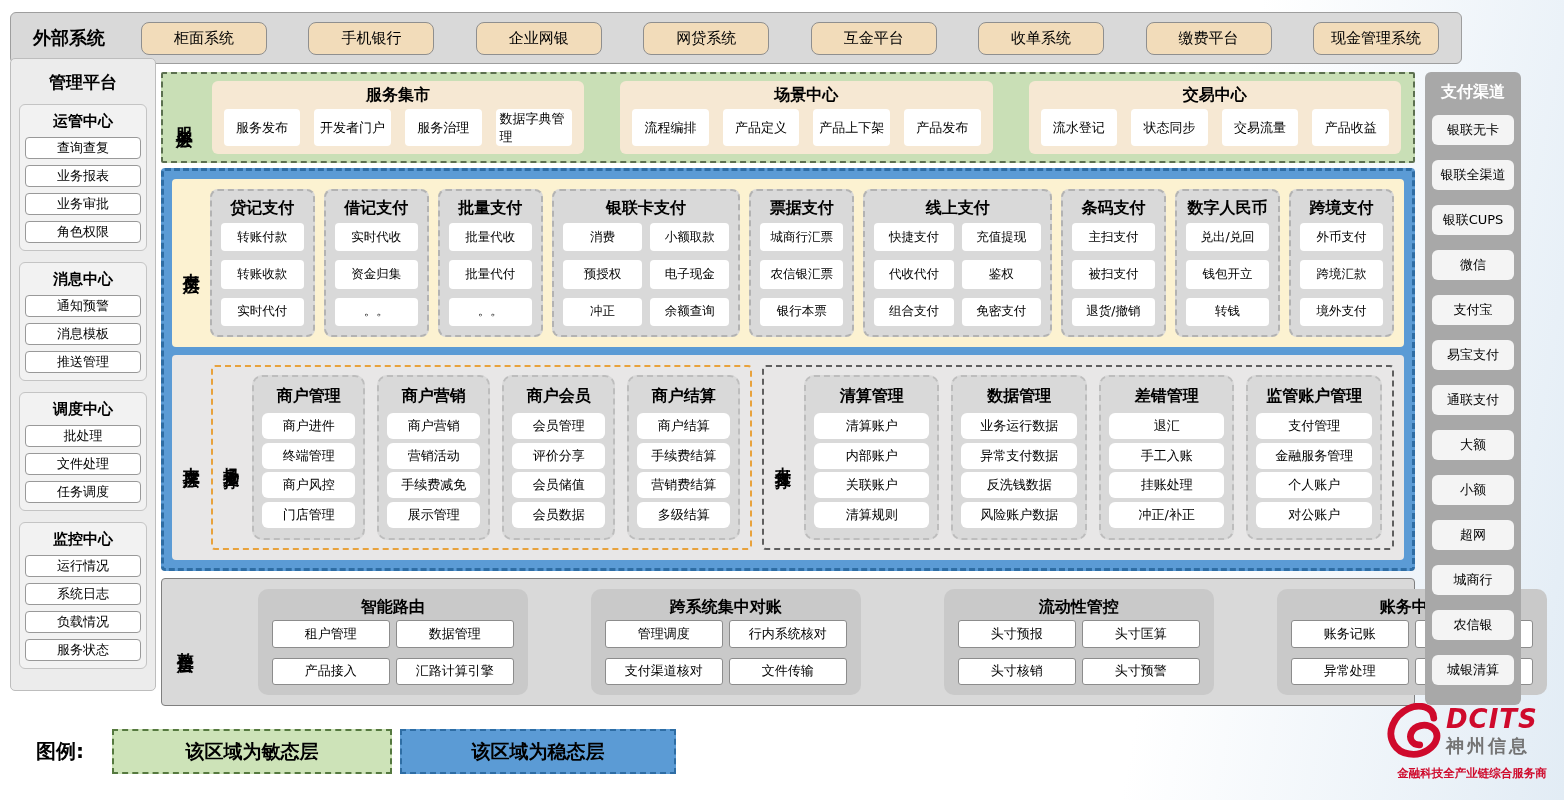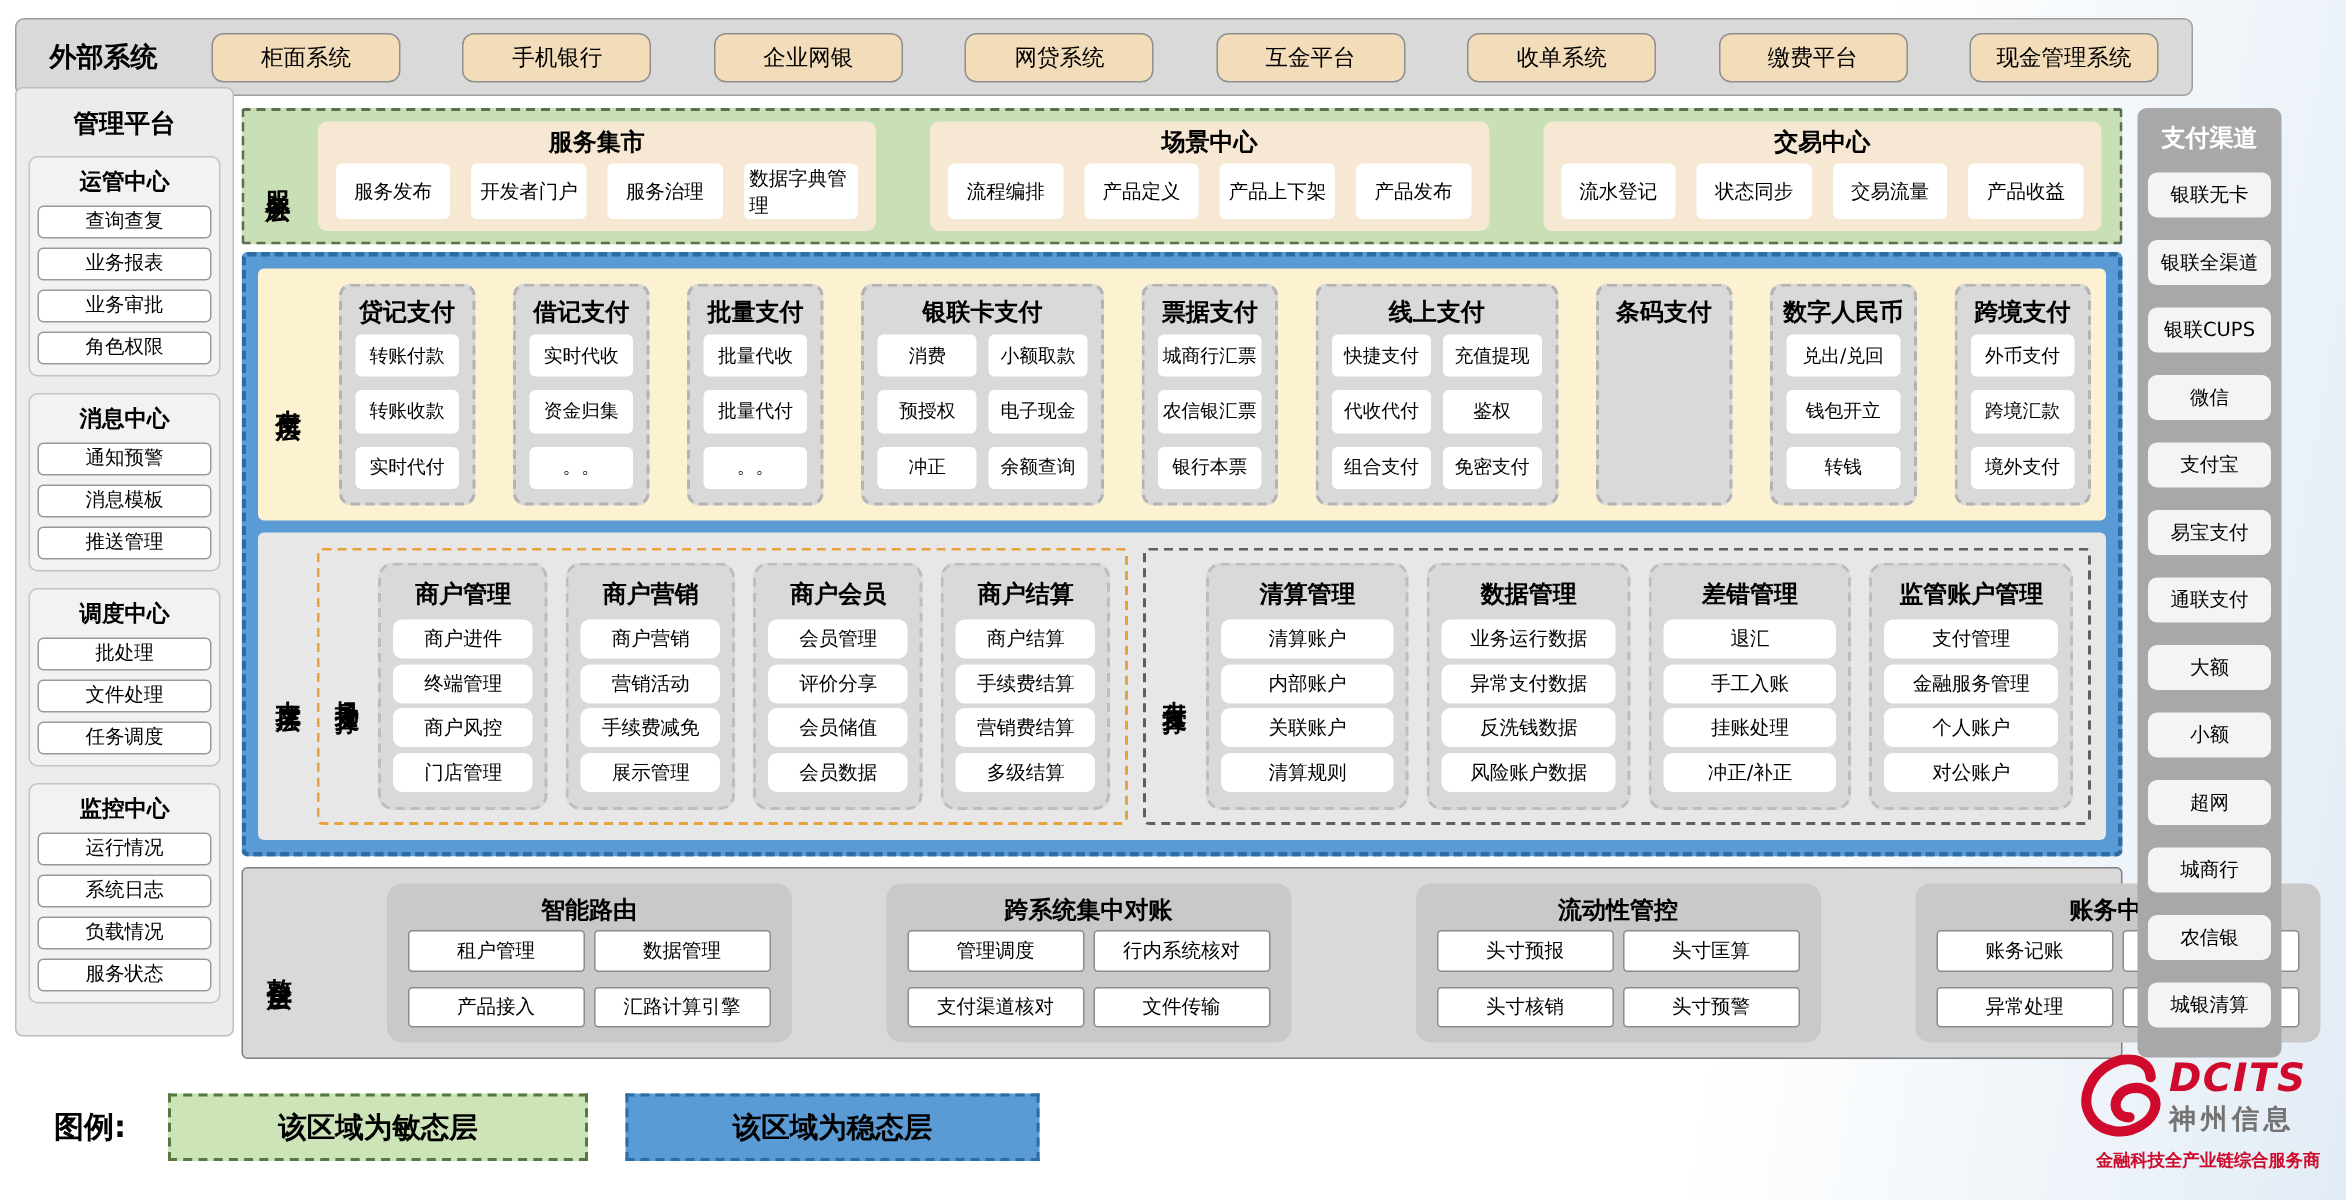--- a/index.html
+++ b/index.html
@@ -71,21 +71,21 @@
   
   .stable {
     position:absolute; left:161px; top:168px; width:1254px; height:403px;
     background:#5b9bd5; border:3px dashed #2e6da4; border-radius:4px;
     padding:8px; display:flex; flex-direction:column; gap:8px;
   }
 
   
   .pay-panel {
     flex:0 0 168px; background:#fcf2d1; border-radius:4px;
-    display:flex; align-items:center; padding:8px 10px; gap:25px;
+    display:flex; align-items:center; padding:8px 10px; gap:9px;
   }
   .pay-group {
     background:#d9d9d9; border:2px dashed #b3b3b3; border-radius:8px;
     height:148px; padding:4px 7px 8px; display:flex; flex-direction:column;
   }
   .pay-group.cols1 { flex:102 1 0; }
   .pay-group.cols2 { flex:200 1 0; }
   .pay-title { text-align:center; font-weight:bold; font-size:16px; height:27px; line-height:26px; white-space:nowrap; }
   .pay-grid { flex:1; display:grid; gap:9px 8px; padding:1px 2px; }
   .pay-group.cols1 .pay-grid { grid-template-columns:1fr; }
@@ -150,21 +150,21 @@
     display:flex; align-items:center; justify-content:center; white-space:nowrap;
   }
 
   
   .legend { position:absolute; left:36px; top:729px; display:flex; align-items:center; }
   .legend-label { font-weight:bold; font-size:20px; margin-right:28px; }
   .legend-box {
     width:280px; height:45px; display:flex; align-items:center; justify-content:center;
     font-weight:bold; font-size:19px;
   }
-  .legend-box.agile { background:#cde3b8; border:2px dashed #55793f; margin-right:25px; }
+  .legend-box.agile { background:#cde3b8; border:2px dashed #55793f; margin-right:8px; }
   .legend-box.stable-l { background:#5b9bd5; border:2px dashed #2e6da4; width:276px; }
 
   
   .logo { position:absolute; left:1384px; top:703px; width:176px; }
   .logo-top { display:flex; align-items:center; }
   .logo-mark { flex:0 0 62px; height:58px; }
   .logo-text { display:flex; flex-direction:column; align-items:flex-start; }
   .logo-brand { color:#cf0a2c; font-weight:bold; font-style:italic; font-size:26px; line-height:1; letter-spacing:1px; }
   .logo-company { color:#737373; font-weight:bold; font-size:18px; letter-spacing:3px; margin-top:2px; }
   .logo-tagline { color:#cf0a2c; font-weight:bold; font-size:11.5px; margin-top:5px; text-align:center; white-space:nowrap; }
@@ -312,20 +312,25 @@
             <div class="chip">快捷支付</div>
             <div class="chip">充值提现</div>
             <div class="chip">代收代付</div>
             <div class="chip">鉴权</div>
             <div class="chip">组合支付</div>
             <div class="chip">免密支付</div>
           </div>
       </div>
       <div class="pay-group cols1">
         <div class="pay-title">条码支付</div>
+        <div class="pay-grid">
+            <div class="chip">主扫支付</div>
+            <div class="chip">被扫支付</div>
+            <div class="chip">退货/撤销</div>
+          </div>
       </div>
       <div class="pay-group cols1">
         <div class="pay-title">数字人民币</div>
         <div class="pay-grid">
             <div class="chip">兑出/兑回</div>
             <div class="chip">钱包开立</div>
             <div class="chip">转钱</div>
           </div>
       </div>
       <div class="pay-group cols1">

